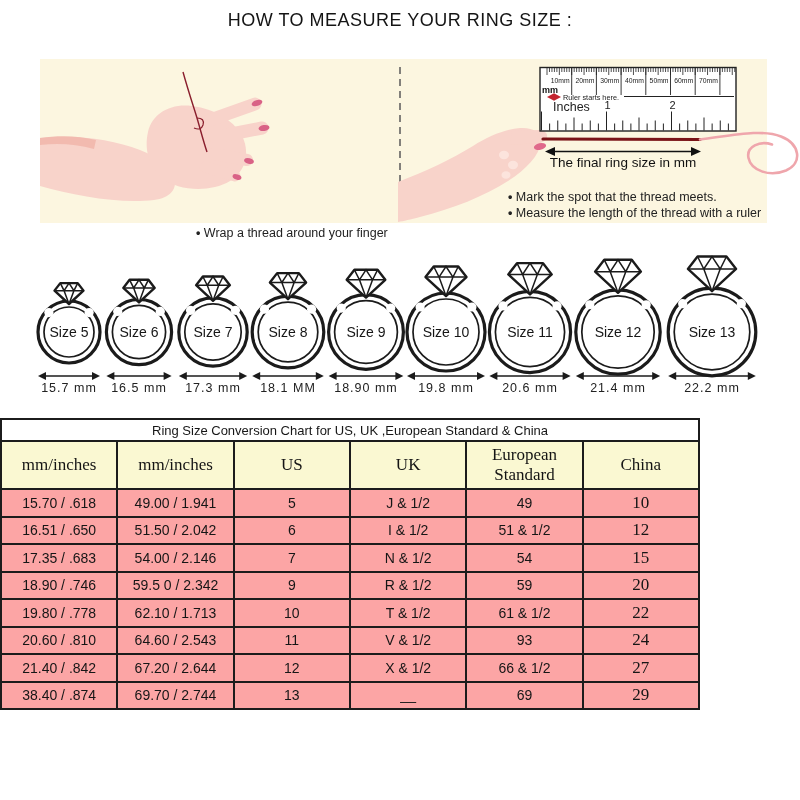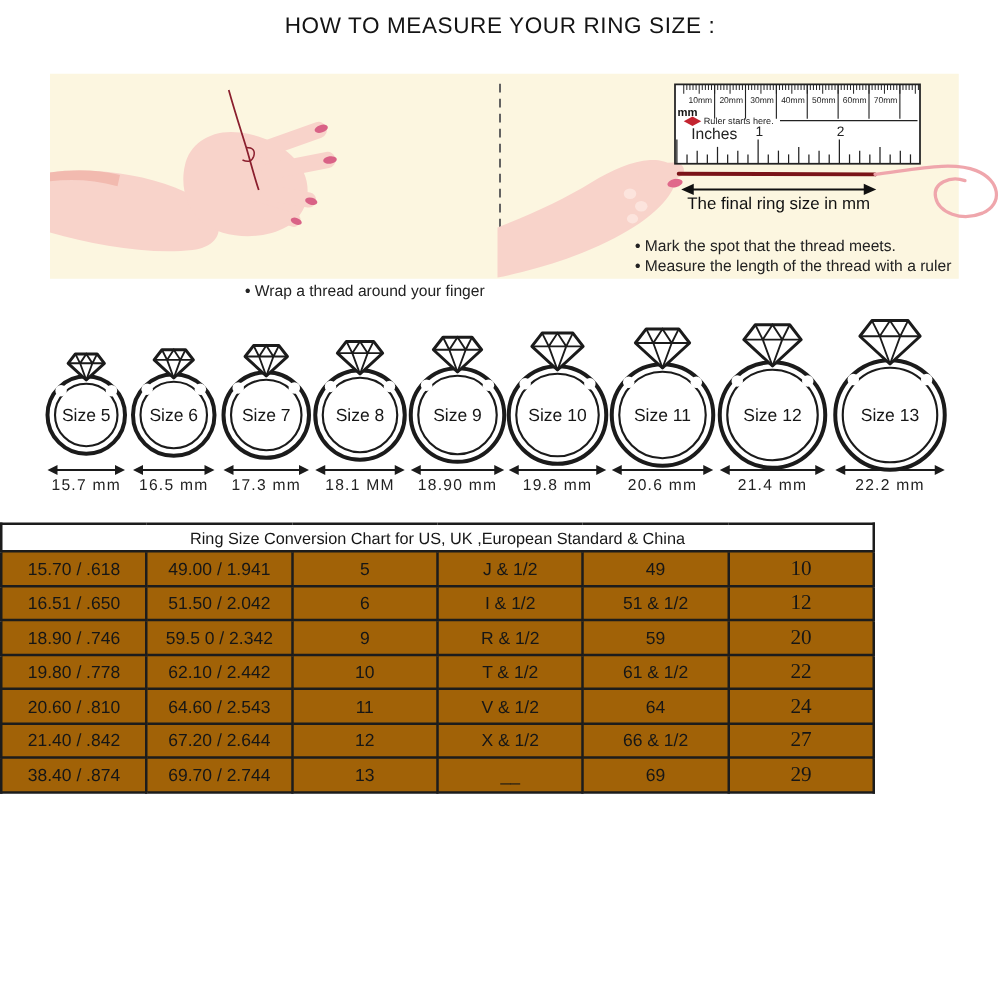--- a/index.html
+++ b/index.html
@@ -41,21 +41,21 @@
     font-size:13px;height:20px;font-weight:400;background:#ffffff;
     font-family:"Liberation Sans",sans-serif;
   }
   tr.t-grouphead th,tr.t-colhead th{
     background:#FAF8D2;font-family:"Liberation Serif",serif;
     font-size:17px;font-weight:400;line-height:1.2;color:#141414;
   }
   tr.t-grouphead th{height:45px;}
   tr.t-colhead th{height:46px;}
   tbody.conv-body td{
-    font-size:14px;height:25.5px;color:#161616;background:#a16207;
+    font-size:14px;height:25.5px;color:#161616;background:#fca5a5;
     font-family:"Liberation Sans",sans-serif;
   }
   tbody.conv-body td.china-cell{font-family:"Liberation Serif",serif;font-size:17px;}
 </style>
 </head>
 <body>
 
 <h1 class="page-title">HOW TO MEASURE YOUR RING SIZE :</h1>
 
 <div class="panel"></div>
@@ -365,60 +365,76 @@
       <col>
       <col>
       <col>
       <col>
       <col>
     </colgroup>
   <thead>
     <tr class="t-title">
       <td colspan="6">Ring Size Conversion Chart for US, UK ,European Standard &amp; China</td>
     </tr>
+    <tr class="t-colhead">
+      <th>mm/inches</th>
+      <th>mm/inches</th>
+      <th>US</th>
+      <th>UK</th>
+      <th>European Standard</th>
+      <th>China</th>
+    </tr>
   </thead>
   <tbody id="conv-body" class="conv-body">
       <tr>
         <td>15.70 / .618</td>
         <td>49.00 / 1.941</td>
         <td>5</td>
         <td>J &amp; 1/2</td>
         <td>49</td>
         <td class="china-cell">10</td>
       </tr>
       <tr>
         <td>16.51 / .650</td>
         <td>51.50 / 2.042</td>
         <td>6</td>
         <td>I &amp; 1/2</td>
         <td>51 &amp; 1/2</td>
         <td class="china-cell">12</td>
       </tr>
       <tr>
+        <td>17.35 / .683</td>
+        <td>54.00 / 2.146</td>
+        <td>7</td>
+        <td>N &amp; 1/2</td>
+        <td>54</td>
+        <td class="china-cell">15</td>
+      </tr>
+      <tr>
         <td>18.90 / .746</td>
         <td>59.5 0 / 2.342</td>
         <td>9</td>
         <td>R &amp; 1/2</td>
         <td>59</td>
         <td class="china-cell">20</td>
       </tr>
       <tr>
         <td>19.80 / .778</td>
-        <td>62.10 / 2.442</td>
+        <td>62.10 / 1.713</td>
         <td>10</td>
         <td>T &amp; 1/2</td>
         <td>61 &amp; 1/2</td>
         <td class="china-cell">22</td>
       </tr>
       <tr>
         <td>20.60 / .810</td>
         <td>64.60 / 2.543</td>
         <td>11</td>
         <td>V &amp; 1/2</td>
-        <td>64</td>
+        <td>93</td>
         <td class="china-cell">24</td>
       </tr>
       <tr>
         <td>21.40 / .842</td>
         <td>67.20 / 2.644</td>
         <td>12</td>
         <td>X &amp; 1/2</td>
         <td>66 &amp; 1/2</td>
         <td class="china-cell">27</td>
       </tr>

